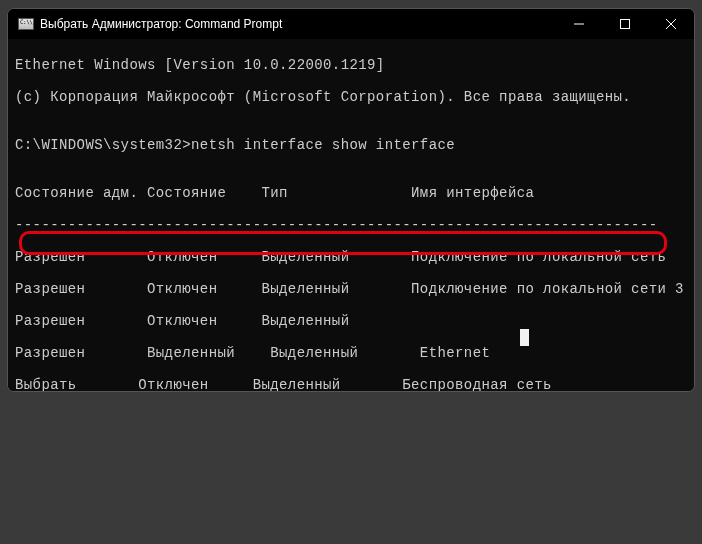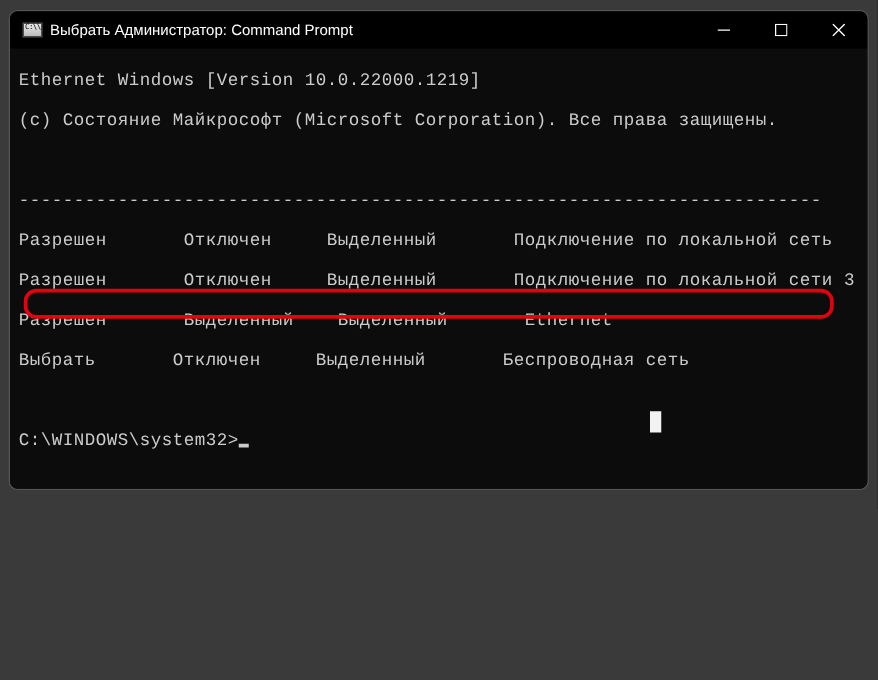--- a/index.html
+++ b/index.html
@@ -43,26 +43,29 @@
       </div>
       <div class="win-btn">
         <svg width="10" height="10" viewBox="0 0 10 10">
             <path d="M0 0 L10 10 M10 0 L0 10" stroke="#fff" stroke-width="1"></path>
           </svg>
       </div>
     </div>
 
     <div class="console">
 <div class="line">Ethernet Windows [Version 10.0.22000.1219]</div>
-<div class="line">(c) Состояние Майкрософт (Microsoft Corporation). Все права защищены.</div>
+<div class="line">(c) Корпорация Майкрософт (Microsoft Corporation). Все права защищены.</div>
 <div class="line"></div>
+<div class="line"><span>C:\WINDOWS\system32&gt;</span><span>netsh interface show interface</span></div>
 <div class="line"></div>
+<div class="line" id="hdr">Состояние адм. Состояние    Тип              Имя интерфейса</div>
 <div class="line">-------------------------------------------------------------------------</div>
 <div class="line" id="r0">Разрешен       Отключен     Выделенный       Подключение по локальной сеть</div>
 <div class="line" id="r2">Разрешен       Отключен     Выделенный       Подключение по локальной сети 3</div>
+<div class="line" id="r3">Разрешен       Отключен     Выделенный       </div>
 <div class="line" id="r4">Разрешен       Выделенный    Выделенный       Ethernet</div>
 <div class="line" id="r5">Выбрать       Отключен     Выделенный       Беспроводная сеть</div>
 <div class="line"></div>
 <div class="line"></div>
 <div class="line"><span>C:\WINDOWS\system32&gt;</span><span class="cursor"></span></div>
       <span class="sel" style="position:absolute; left:512px; top:290px;"></span>
       <div class="hl" id="hl" style="top: 192px; left: 11px; width: 648px; height: 24px;"></div>
     </div>
   </div>
 </div>

